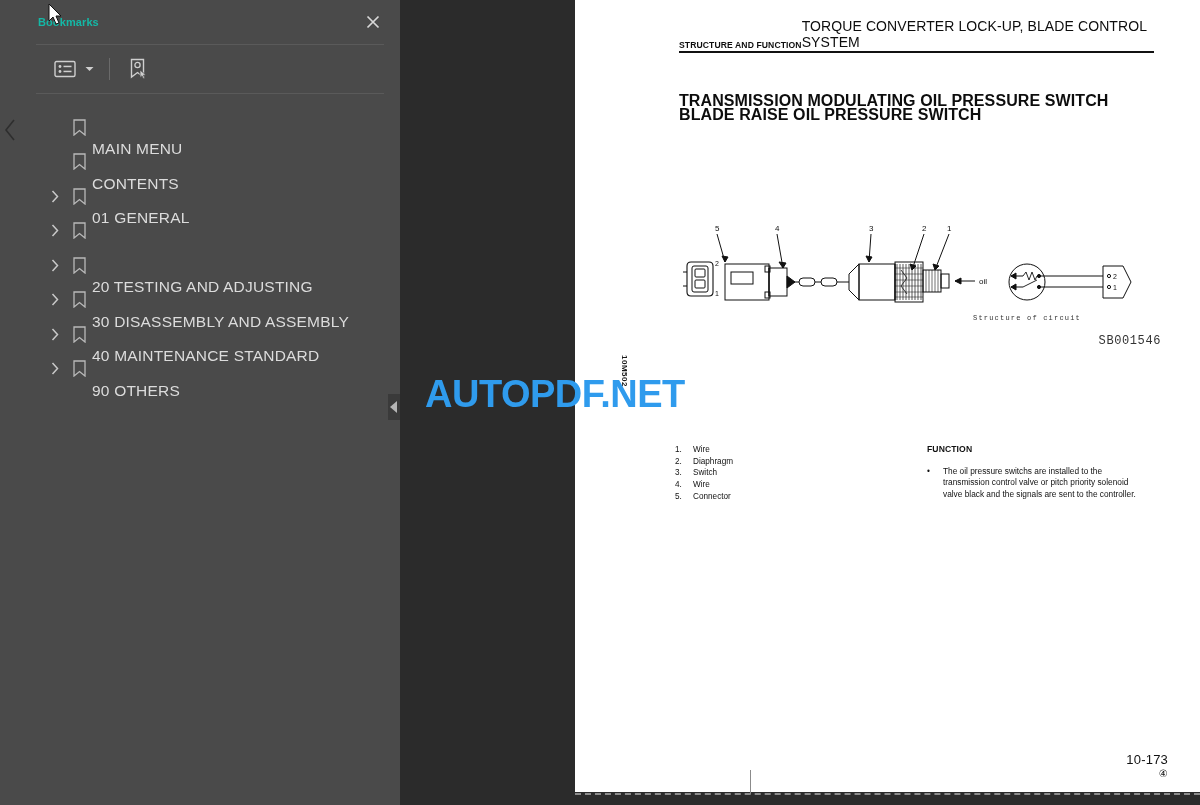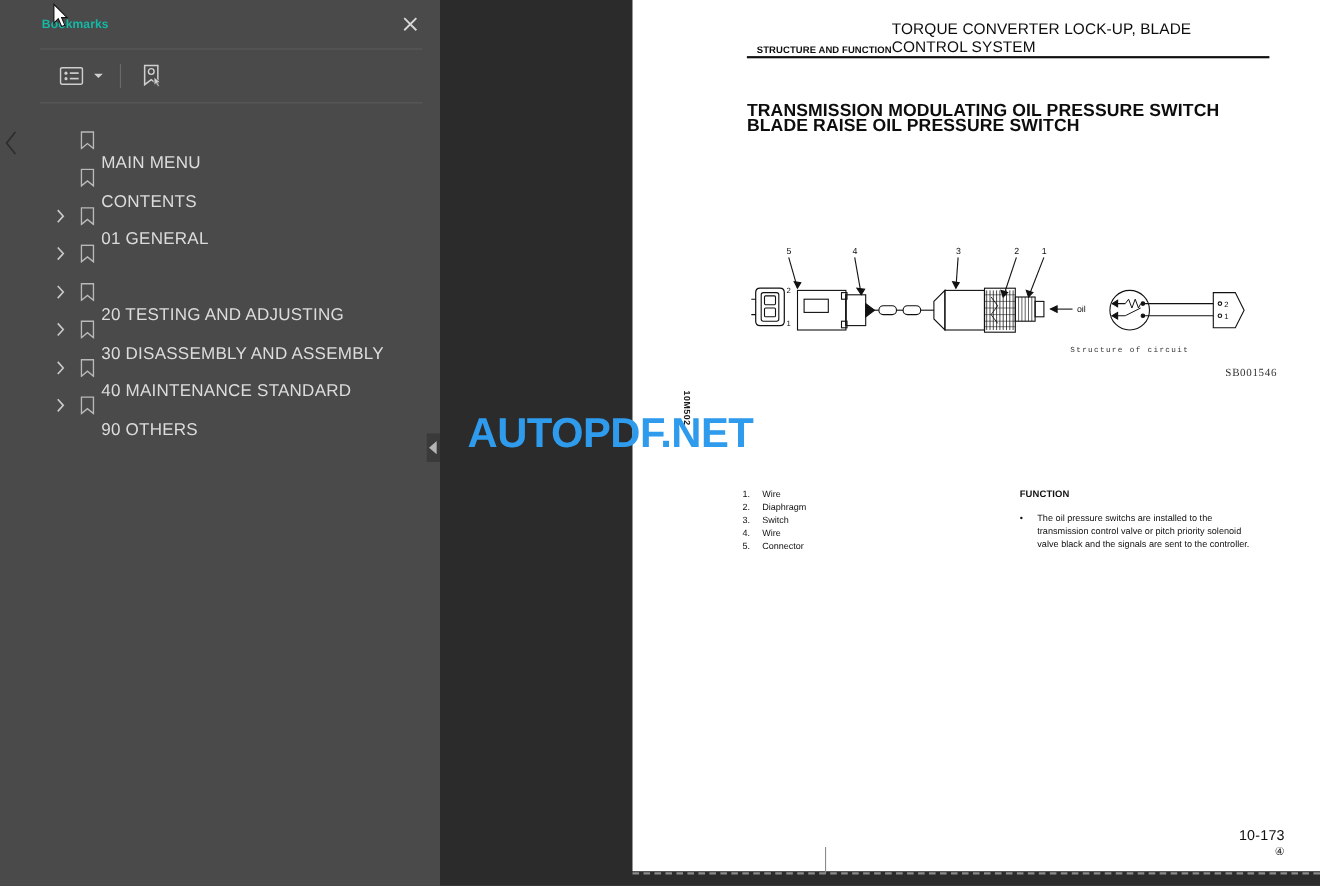--- a/index.html
+++ b/index.html
@@ -208,21 +208,20 @@
     align-items: flex-end;
     border-bottom: 2px solid #111;
     padding-bottom: 1px;
   }
   .hdr-left {
     font-size: 8.6px;
     font-weight: bold;
     color: #0d0d0d;
     letter-spacing: .1px;
     flex: 0 0 auto;
-    margin-left: 9px;
   }
   .hdr-right {
     font-size: 14px;
     font-weight: normal;
     color: #0d0d0d;
     letter-spacing: .1px;
     margin-left: auto;
   }
 
   .pg-title {
@@ -240,22 +239,22 @@
     position: absolute;
     left: 104px;
     top: 222px;
     width: 500px;
     height: 130px;
   }
   .fig-id {
     position: absolute;
     right: 18px;
     top: 112px;
-    font-size: 10px;
-    font-family: Liberation Serif, serif;
+    font-size: 12px;
+    font-family: Liberation Mono, monospace;
     color: #333;
     letter-spacing: .6px;
   }
 
   .parts-list {
     position: absolute;
     left: 100px;
     top: 444px;
     font-size: 8.2px;
     color: #111;

